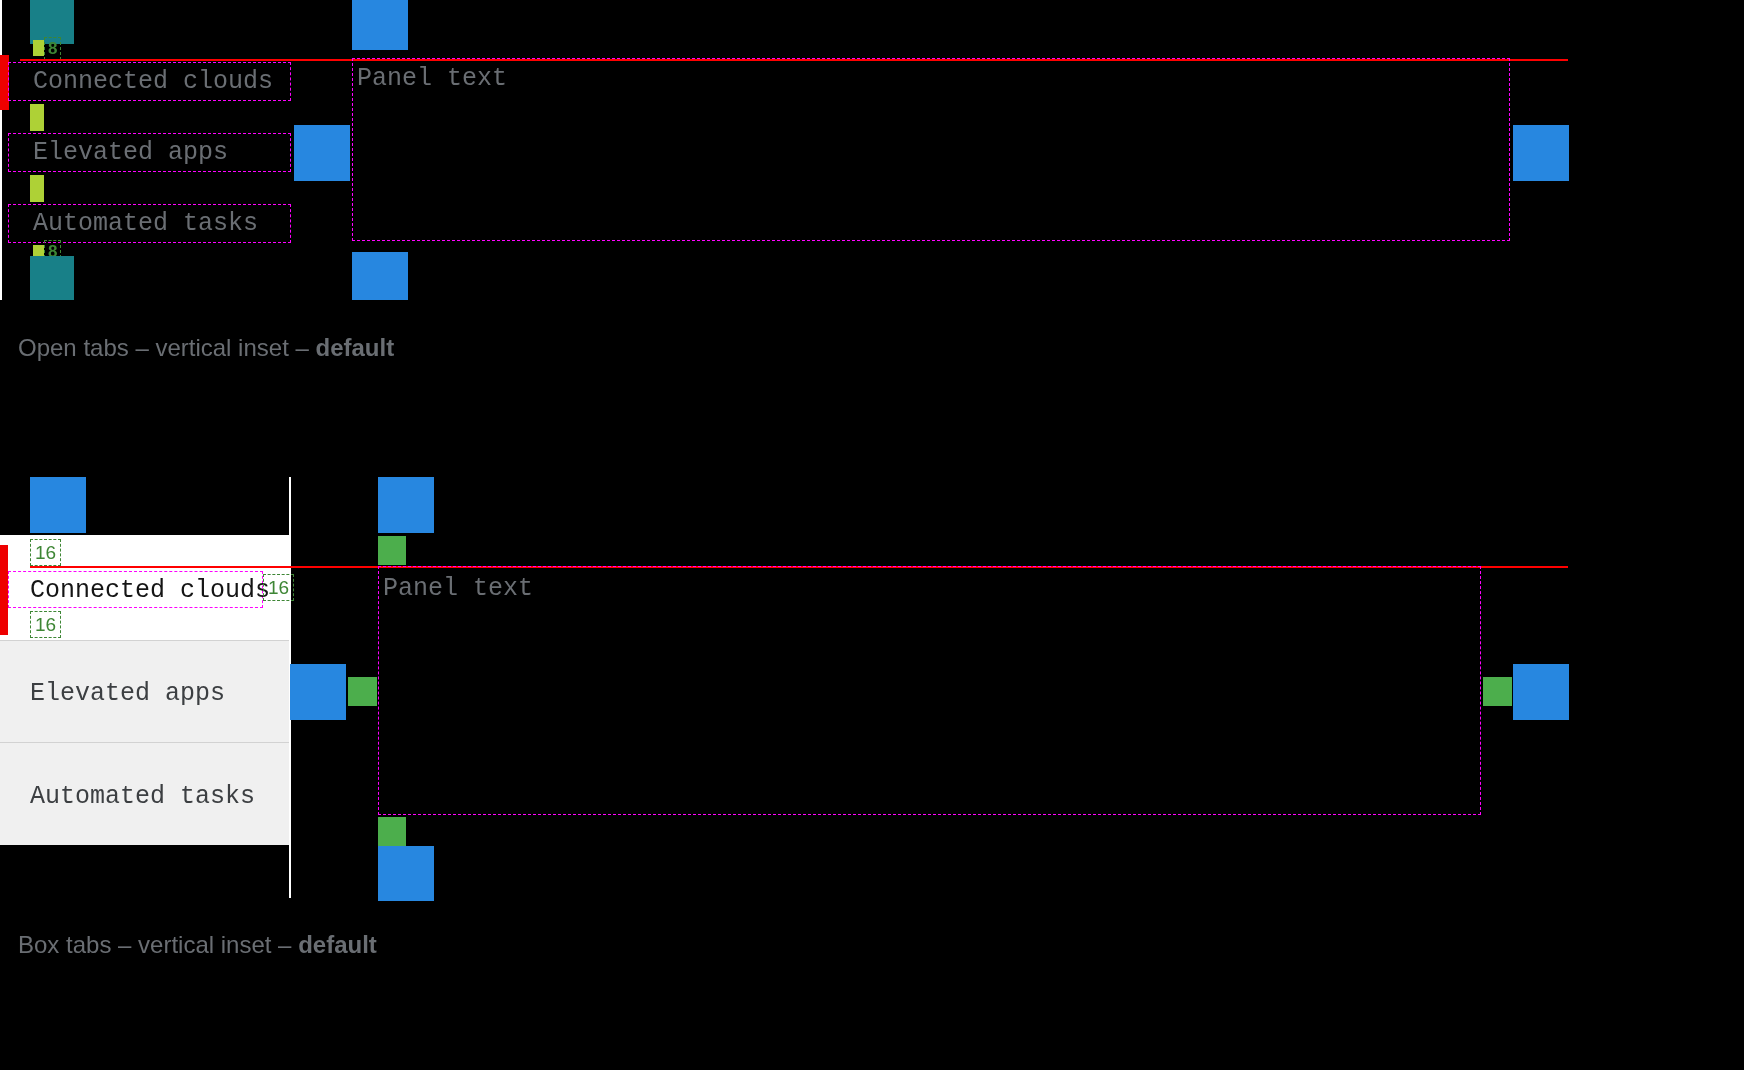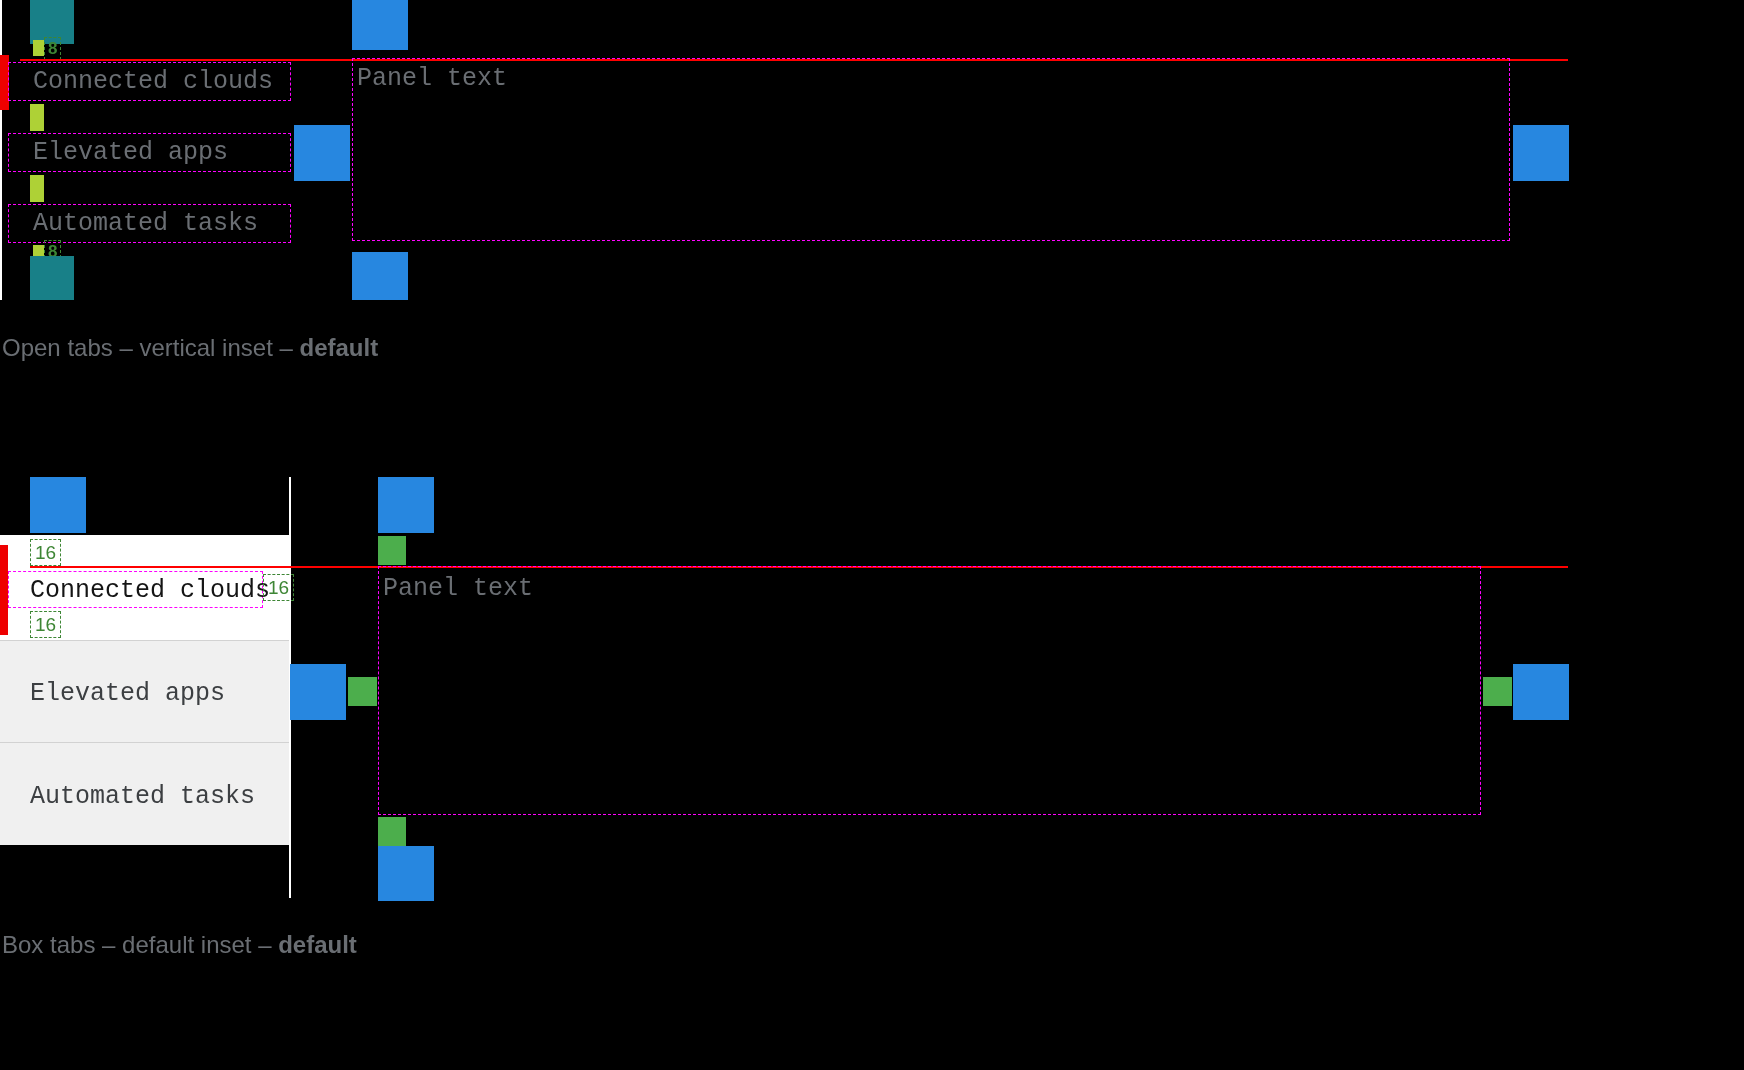--- a/index.html
+++ b/index.html
@@ -42,20 +42,21 @@
     align-items: center;
     justify-content: center;
     white-space: nowrap;
   }
   .ann.small { font-size: 17px; font-weight: 700; padding: 2px 3px; }
   .caption {
     position: absolute;
     font-size: 24px;
     color: var(--muted-text, #6a6e73);
     white-space: nowrap;
+    margin-left: 16px;
   }
   .caption b { font-weight: 700; }
   .tab-row { position: absolute; left: 0; width: 290px; }
   .tab-row.sel   { background: var(--active-tab-bg, #ffffff); }
   .tab-row.unsel { background: var(--inactive-tab-bg, #f0f0f0); border-top: 1px solid var(--tab-separator, #d2d2d2); }
 </style>
 </head>
 <body>
 
 <div class="canvas">
@@ -125,16 +126,16 @@
 
     <div class="m-box" style="left:378px;top:566px;width:1103px;height:249px"></div>
     <div class="label muted" style="left:383px;top:573px">Panel text</div>
 
     <div class="sq green" style="left:1483px;top:677px;width:29px;height:29px"></div>
     <div class="sq blue" style="left:1513px;top:664px;width:56px;height:56px"></div>
 
     <div class="sq green" style="left:378px;top:817px;width:28px;height:29px"></div>
     <div class="sq blue" style="left:378px;top:846px;width:56px;height:55px"></div>
 
-    <div class="caption" style="left:2px;top:931px"><span>Box tabs – default inset – </span><b>default</b></div>
+    <div class="caption" style="left:2px;top:931px"><span>Box tabs – vertical inset – </span><b>default</b></div>
   </section>
 
 </div>
 
 </body></html>

